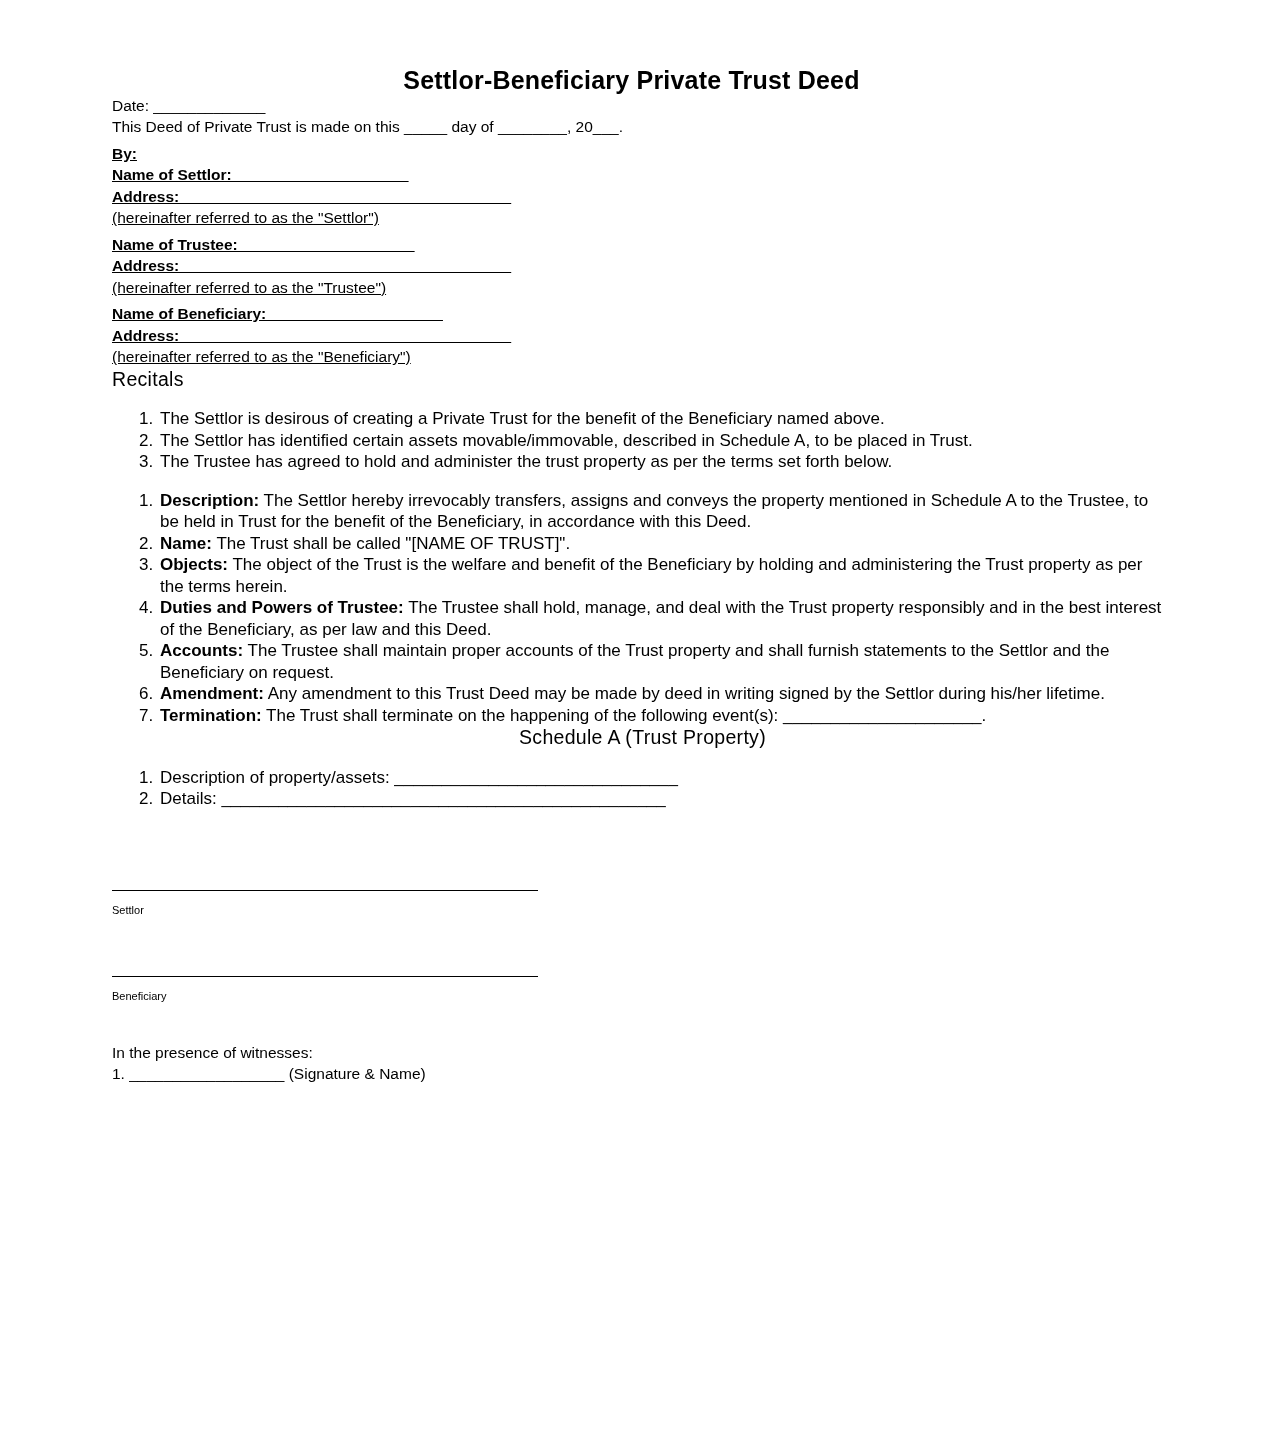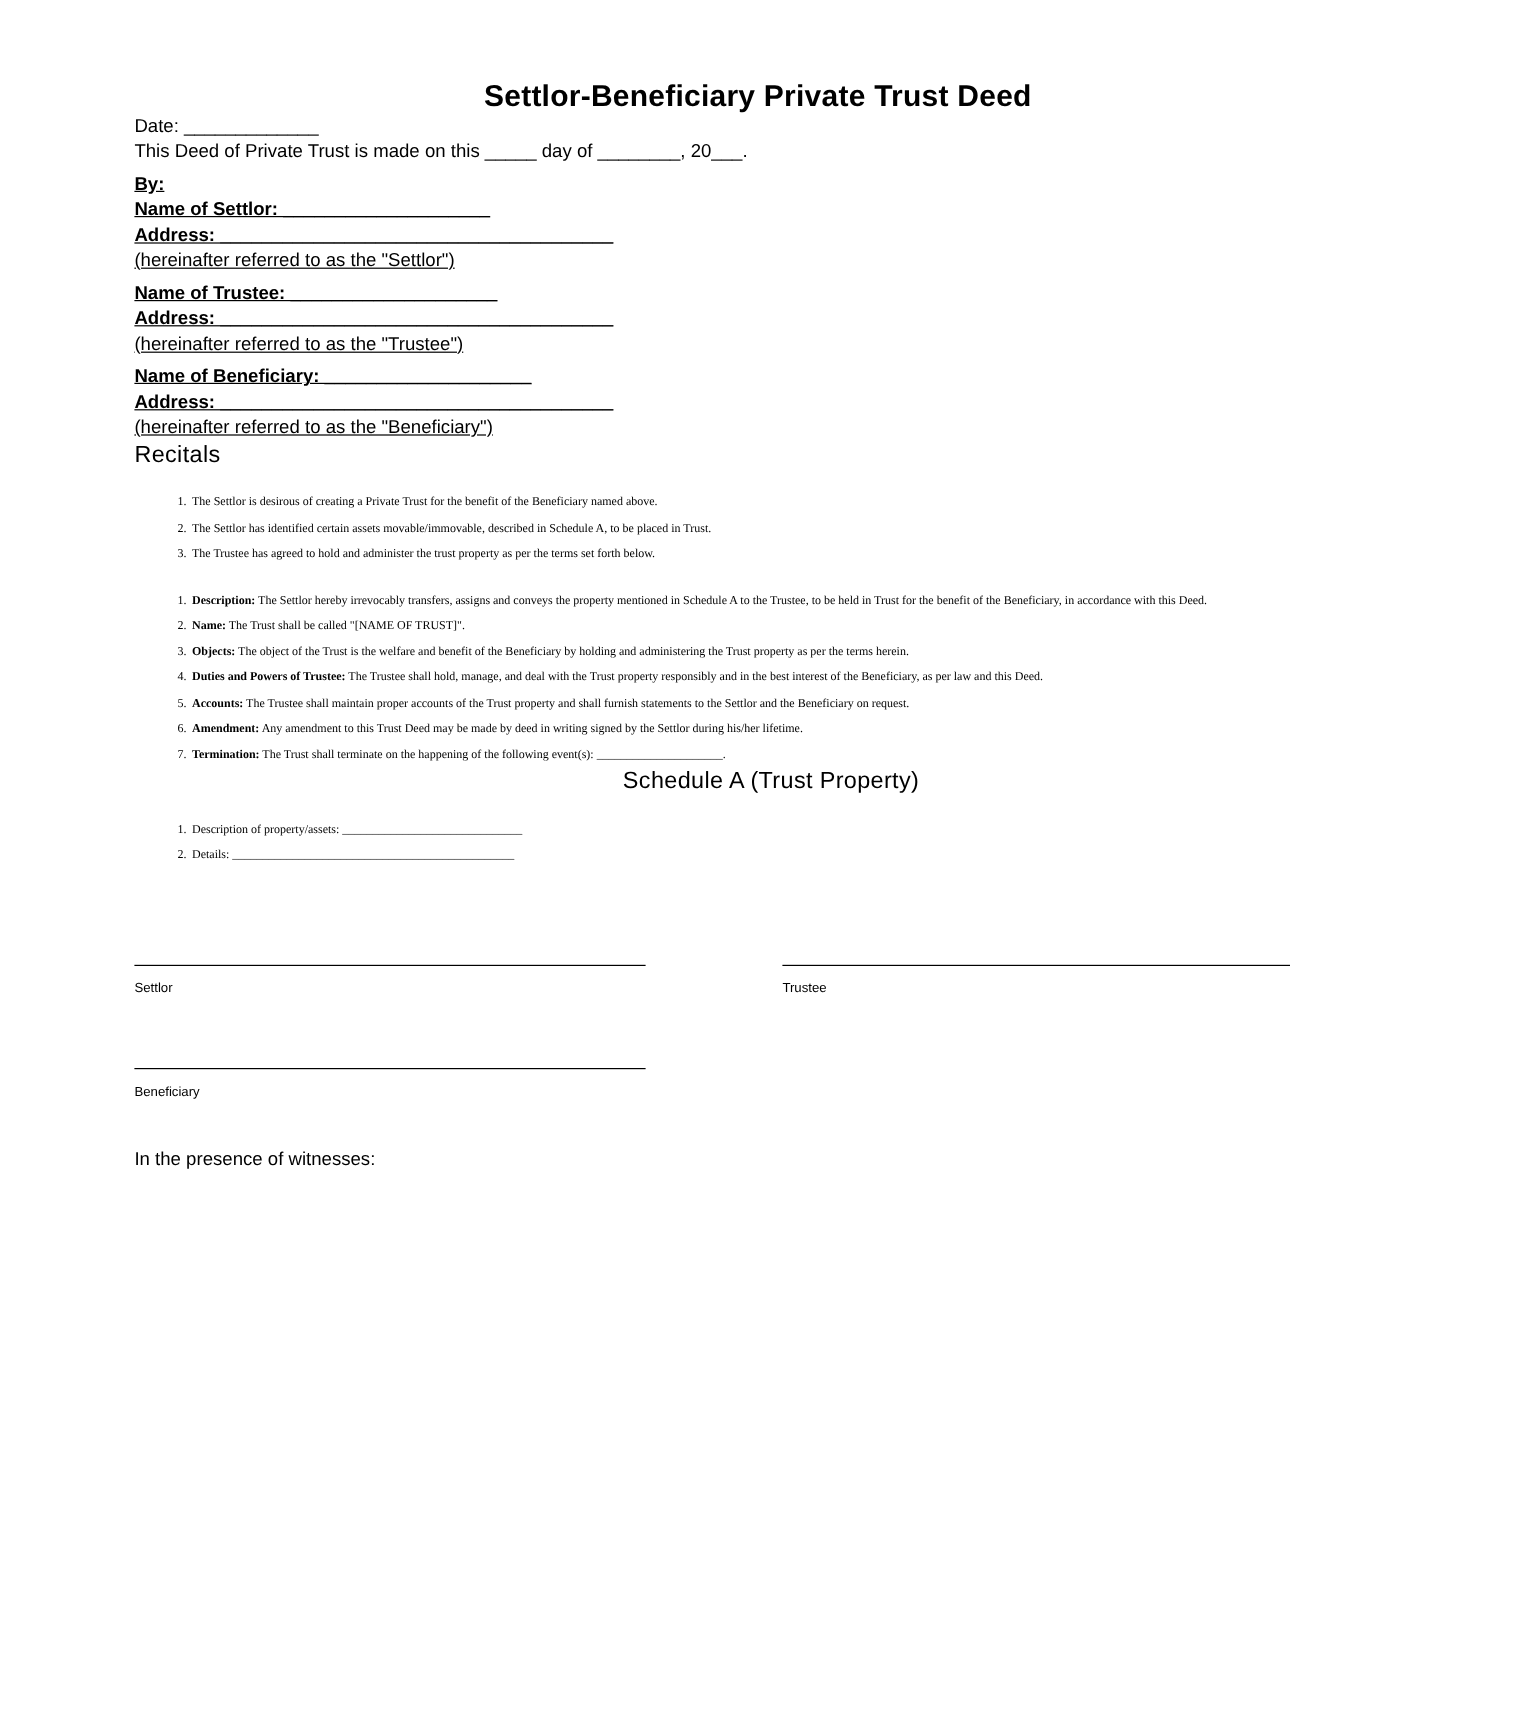--- a/index.html
+++ b/index.html
@@ -56,23 +56,22 @@
     letter-spacing: 0.3px;
     margin: 0;
     line-height: 1.2;
   }
   .sec-recitals { margin-top: 45px; }
   .sec-witnesseth { margin-top: 45px; }
   .sec-schedule { margin-top: 44px; text-align: center; }
   ol.doc-list {
     margin: 17px 4px 0 0;
     padding-left: 46px;
-    font-size: 10px;
+    font-size: 17px;
     line-height: 21.5px;
-    font-family: Liberation Serif, serif;
   }
   ol.doc-list > li {
     margin: 0;
     padding-left: 2px;
   }
   ol.tight > li { margin-bottom: 0px; }
   .sig-area {
     margin-top: 80px;
     position: relative;
   }
@@ -167,34 +166,31 @@
       <li>Details: _______________________________________________</li>
     </ol>
 
     <div class="sig-area">
       <div class="sig-row">
         <div class="sig-col-left">
           <div class="sig-line"></div>
           <div class="sig-label">Settlor</div>
         </div>
         <div class="sig-gap"></div>
-        <div class="sig-col-right">
-          <div class="sig-line"></div>
-          <div class="sig-label">Trustee</div>
-        </div>
       </div>
 
       <div class="sig-row sig-row-2">
         <div class="sig-col-left">
           <div class="sig-line"></div>
           <div class="sig-label">Beneficiary</div>
         </div>
         <div class="sig-gap"></div>
         <div class="sig-col-right"></div>
       </div>
 
       <div class="witness-block">
         <div class="para">In the presence of witnesses:</div>
+        <div class="para witness-line">1. __________________ (Signature &amp; Name)</div>
       </div>
     </div>
 
   </div>
 </div>
 
 </body></html>

